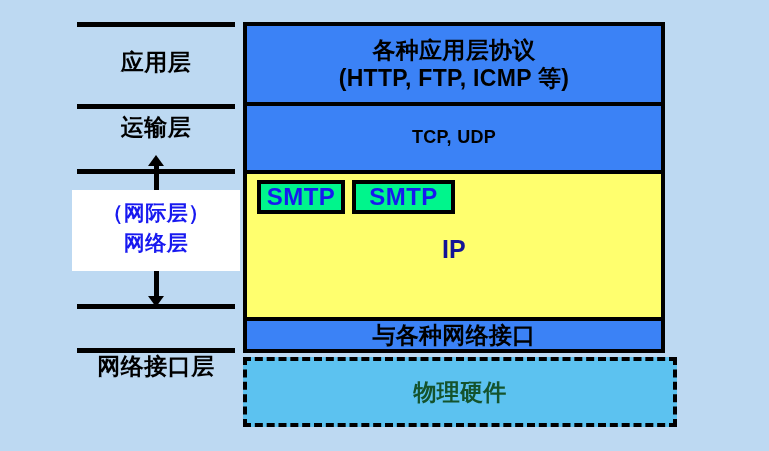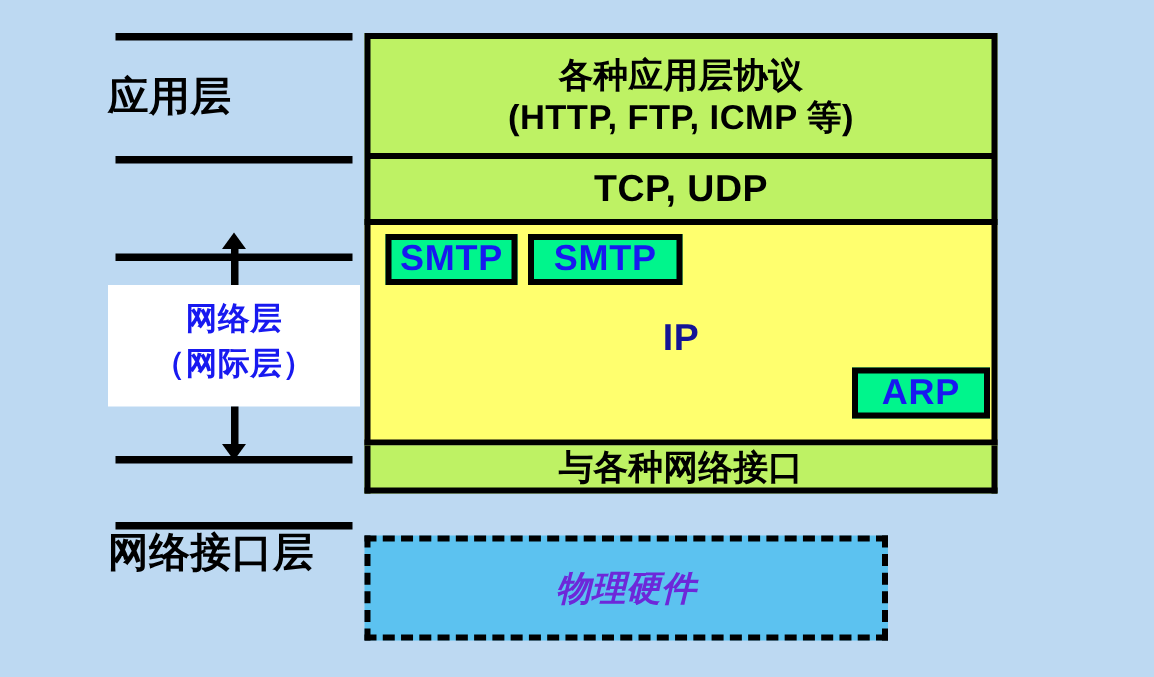--- a/index.html
+++ b/index.html
@@ -26,23 +26,24 @@
     position: absolute;
     left: 77px;
     width: 158px;
     height: 5px;
     background: #000000;
   }
   .layer-label {
     position: absolute;
     left: 72px;
     width: 168px;
+    text-align: center;
     color: #000000;
     font-weight: bold;
-    font-size: 27px;
+    font-size: 23px;
     line-height: 1.15;
     letter-spacing: 0.5px;
   }
   .netbox {
     position: absolute;
     left: 72px;
     top: 190px;
     width: 168px;
     height: 81px;
     background: #ffffff;
@@ -80,34 +81,34 @@
   .stack {
     position: absolute;
     left: 243px;
     top: 22px;
     width: 422px;
   }
   .band {
     position: relative;
     box-sizing: border-box;
     border: 4px solid #000000;
-    background: #bef264;
+    background: #3b82f6;
     color: #000000;
     font-weight: bold;
     display: flex;
     align-items: center;
     justify-content: center;
     text-align: center;
     line-height: 1.22;
     font-size: 23px;
     letter-spacing: 0.3px;
   }
   .band + .band { border-top-width: 0; }
   #band-app    { height: 84px; }
-  #band-trans  { height: 44px; font-size: 25px; }
+  #band-trans  { height: 68px; font-size: 18px; }
   #band-net    { height: 147px; background: #ffff6e; display: block; }
   #band-iface  { height: 32px; }
 
   .ip-label {
     position: absolute;
     left: 0;
     top: 60px;
     width: 100%;
     text-align: center;
     color: #141496;
@@ -128,54 +129,54 @@
     letter-spacing: 0.5px;
   }
   #badge-icmp { left: 10px;  top: 6px;   width: 88px;  height: 34px; }
   #badge-igmp { left: 105px; top: 6px;   width: 103px; height: 34px; }
   #badge-arp  { left: 321px; top: 95px;  width: 92px;  height: 34px; }
 
   .hw-box {
     position: absolute;
     left: 243px;
     top: 357px;
-    width: 349px;
+    width: 434px;
     height: 70px;
     box-sizing: border-box;
     border: 4px dashed #000000;
     background: #5cc2f0;
     display: flex;
     align-items: center;
     justify-content: center;
-    color: #6d28d9;
+    color: #14532d;
     font-weight: bold;
     font-size: 23px;
     letter-spacing: 0.3px;
-    font-style: italic;
   }
 </style>
 </head>
 <body>
 
 <div id="stage">
 
   <div class="rule" style="top:22px;"></div>
   <div class="layer-label" style="top:49px;">应用层</div>
 
   <div class="rule" style="top:104px;"></div>
+  <div class="layer-label" style="top:114px;">运输层</div>
 
   <div class="rule" style="top:169px;"></div>
 
   <div class="arrow" style="top:160px; height:30px;"></div>
   <div class="arrow-head up" style="top:155px;"></div>
 
   <div class="netbox">
     <div class="netbox-text">
+      <div>（网际层）</div>
       <div>网络层</div>
-      <div>（网际层）</div>
     </div>
   </div>
 
   <div class="arrow" style="top:271px; height:28px;"></div>
   <div class="arrow-head down" style="top:296px;"></div>
 
   <div class="rule" style="top:304px;"></div>
   <div class="layer-label" style="top:313px;margin-top:40px;">网络接口层</div>
   <div class="rule" style="top:348px;"></div>
 
@@ -187,21 +188,20 @@
         <div>(HTTP, FTP, ICMP 等)</div>
       </div>
     </div>
 
     <div class="band" id="band-trans">TCP, UDP</div>
 
     <div class="band" id="band-net">
       <div class="badge" id="badge-icmp">SMTP</div>
       <div class="badge" id="badge-igmp">SMTP</div>
       <div class="ip-label">IP</div>
-      <div class="badge" id="badge-arp">ARP</div>
     </div>
 
     <div class="band" id="band-iface">与各种网络接口</div>
   </div>
 
   <div class="hw-box">物理硬件</div>
 
 </div>
 
 </body></html>

